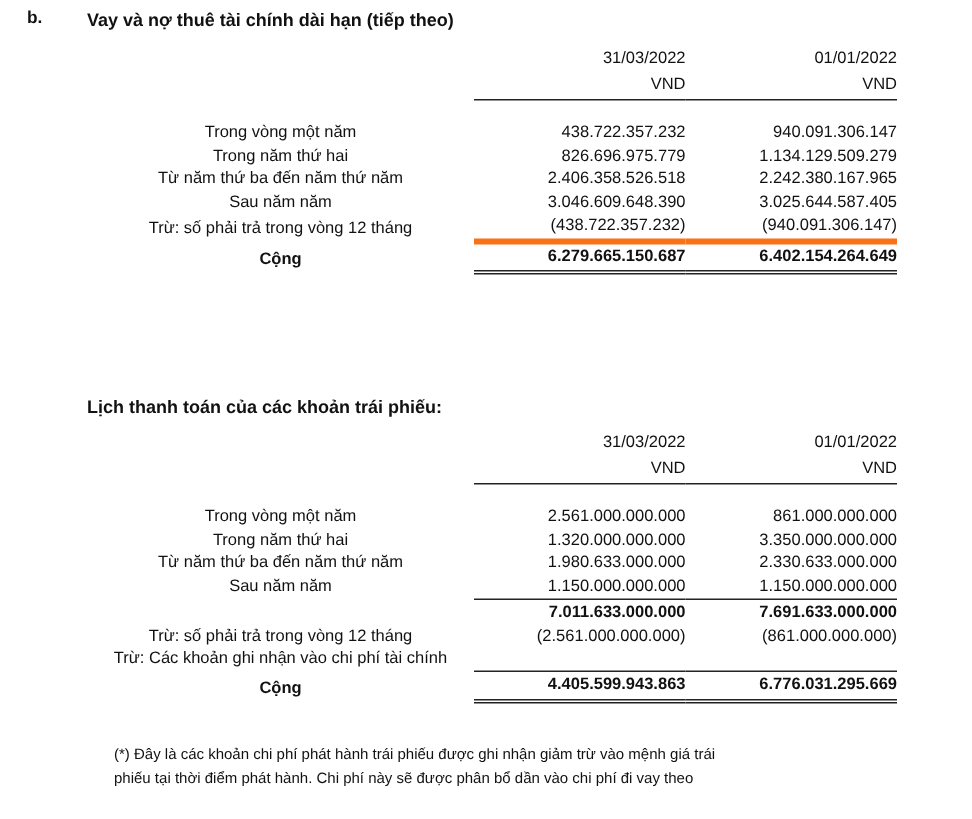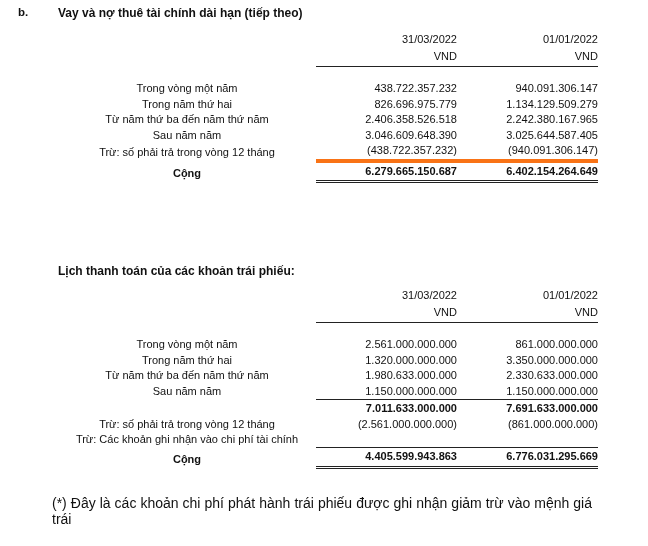--- a/index.html
+++ b/index.html
@@ -108,23 +108,23 @@
     border-bottom: 3px double #222;
     font-weight: bold;
     padding-top: 1px;
     padding-bottom: 1px;
   }
   tr.total-2 td.label {
     font-weight: bold;
   }
   .footnote {
     position: absolute;
-    left: 52px;
+    left: 76px;
     width: 540px;
-    font-size: 14px;
+    font-size: 10px;
     line-height: 15.5px;
     text-align: justify;
   }
   .footnote p { margin: 0; }
 </style>
 </head>
 <body>
 
 <div class="page">
 
@@ -241,15 +241,16 @@
           <td class="label">Cộng</td>
           <td class="num">4.405.599.943.863</td>
           <td class="num">6.776.031.295.669</td>
         </tr>
       </tbody>
     </table>
   </div>
 
   <div class="footnote" style="top: 496px;">
     <p>(*) Đây là các khoản chi phí phát hành trái phiếu được ghi nhận giảm trừ vào mệnh giá trái</p>
+    <p>phiếu tại thời điểm phát hành. Chi phí này sẽ được phân bổ dần vào chi phí đi vay theo</p>
   </div>
 
 </div>
 
 </body></html>

